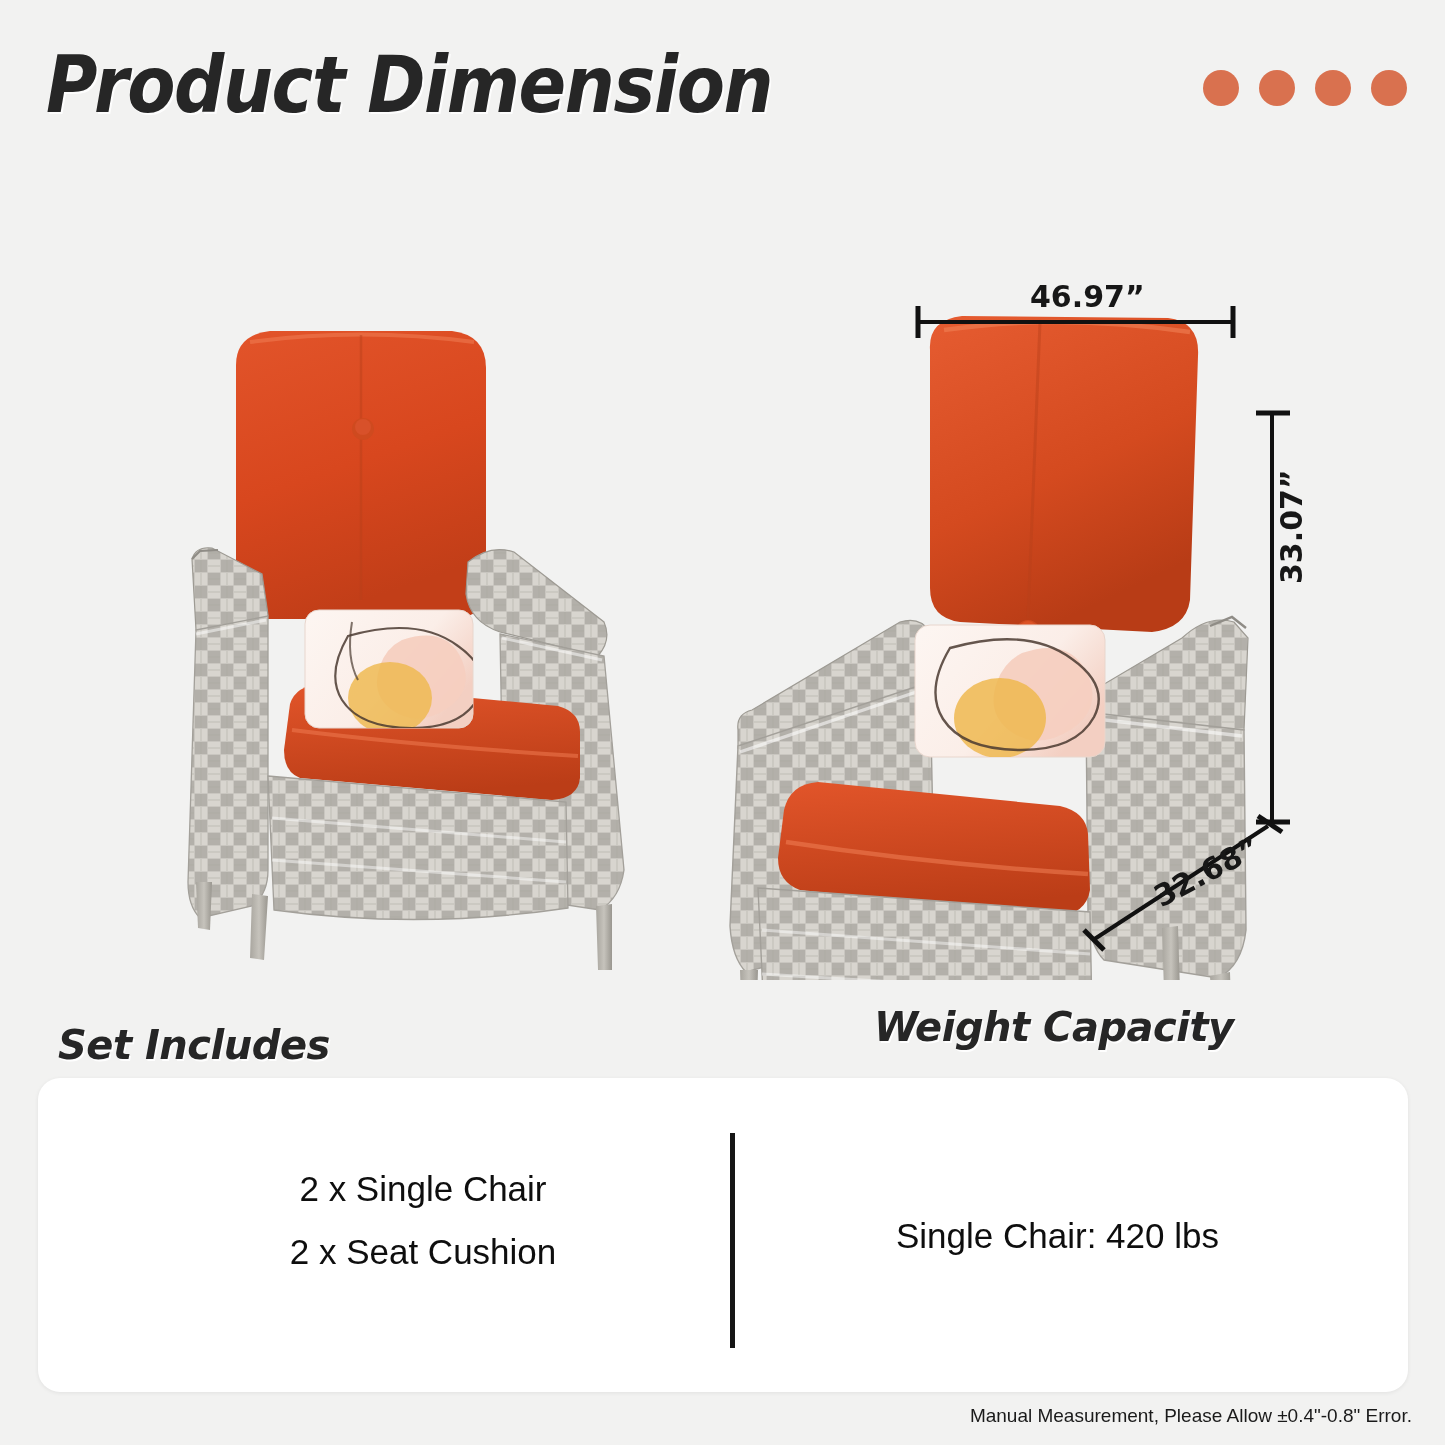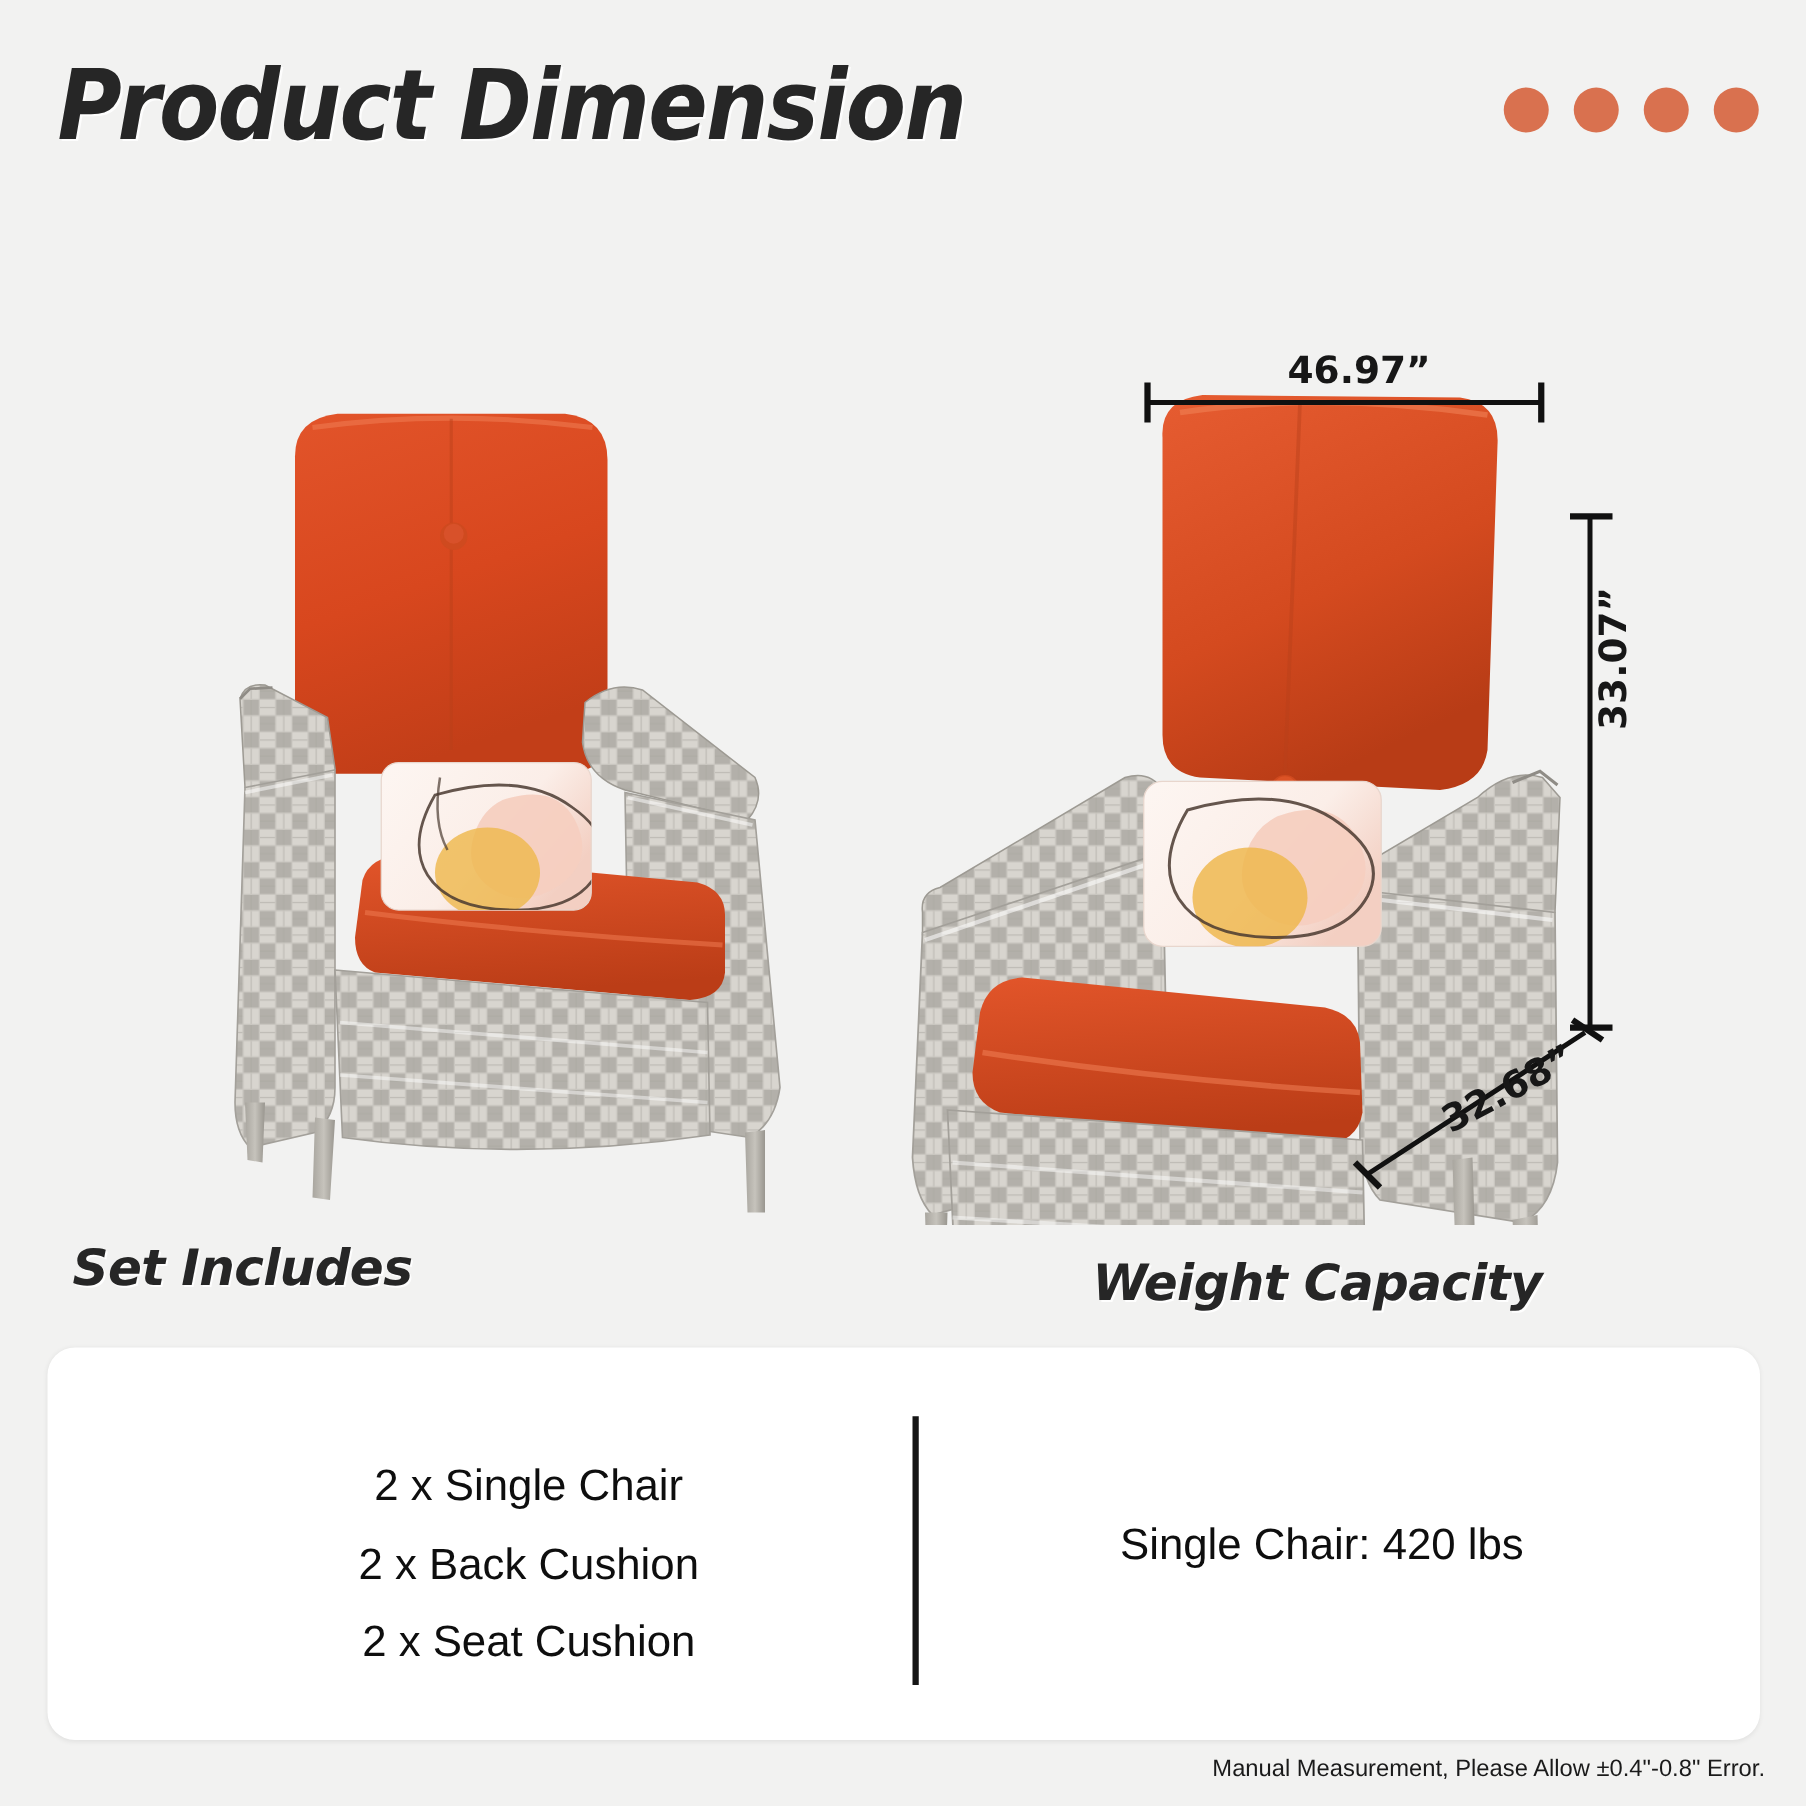--- a/index.html
+++ b/index.html
@@ -89,21 +89,21 @@
     position: absolute;
     font-size: 40px;
     font-weight: 700;
     font-style: italic;
     color: #262626;
     font-family: "DejaVu Sans", sans-serif;
     letter-spacing: -0.5px;
     text-shadow: 1.5px 1.5px 0 rgba(255,255,255,0.9);
     white-space: nowrap;
   }
-  #heading-set-includes { left: 58px; top: 992px; }
+  #heading-set-includes { left: 58px; top: 1022px; }
   #heading-weight-capacity { left: 874px; top: 1004px; }
 
   
   #info-card {
     position: absolute;
     left: 38px;
     top: 1078px;
     width: 1370px;
     height: 314px;
     background: #ffffff;
@@ -333,19 +333,18 @@
 <span id="dim-depth-label" class="dim-label">32.68”</span>
 
 <h2 id="heading-set-includes" class="section-heading">Set Includes</h2>
 <h2 id="heading-weight-capacity" class="section-heading">Weight Capacity</h2>
 
 <div id="info-card"></div>
 <div id="card-divider"></div>
 
 <div id="set-includes-list">
   <div class="include-item">2 x Single Chair</div>
-  <div class="include-item">2 x Back Cushion</div>
   <div class="include-item">2 x Seat Cushion</div>
 </div>
 
 <div id="weight-capacity-value">Single Chair: 420 lbs</div>
 
 <div id="footer-note">Manual Measurement, Please Allow ±0.4"-0.8" Error.</div>
 
 </body></html>

